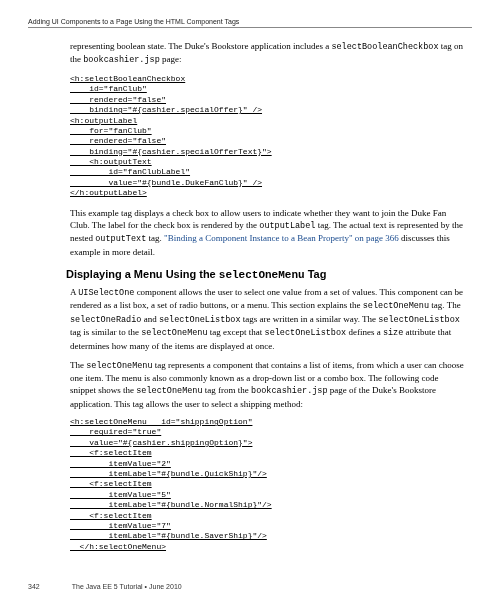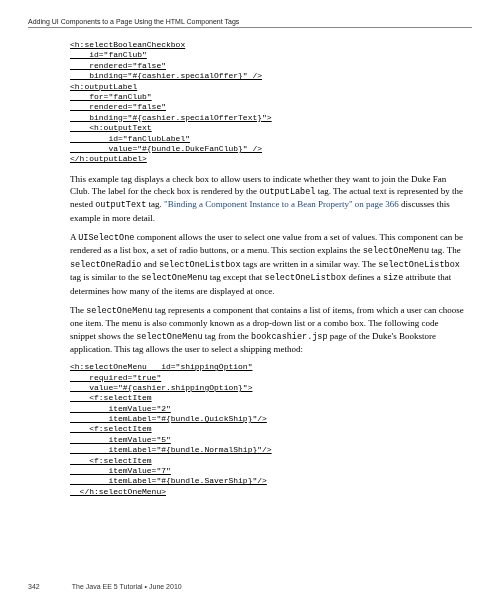--- a/index.html
+++ b/index.html
@@ -71,38 +71,44 @@
 </style>
 </head>
 <body>
 
 <div class="page">
   <div class="header-title">Adding UI Components to a Page Using the HTML Component Tags</div>
   <hr class="header-rule">
 
   <div class="body-col">
 
+    <p>
+      <span>representing boolean state. The Duke's Bookstore application includes a </span><span class="mono">selectBooleanCheckbox</span><span> tag on the </span><span class="mono">bookcashier.jsp</span><span> page:</span>
+    </p>
 
     <div class="codeblock">&lt;h:selectBooleanCheckbox
     id="fanClub"
     rendered="false"
     binding="#{cashier.specialOffer}" /&gt;
 &lt;h:outputLabel
     for="fanClub"
     rendered="false"
     binding="#{cashier.specialOfferText}"&gt;
     &lt;h:outputText
         id="fanClubLabel"
         value="#{bundle.DukeFanClub}" /&gt;
 &lt;/h:outputLabel&gt;</div>
 
     <p>
       <span>This example tag displays a check box to allow users to indicate whether they want to join the Duke Fan Club. The label for the check box is rendered by the </span><span class="mono">outputLabel</span><span> tag. The actual text is represented by the nested </span><span class="mono">outputText</span><span> tag. </span><span class="link">"Binding a Component Instance to a Bean Property" on page 366</span><span> discusses this example in more detail.</span>
     </p>
 
+    <h2>
+      <span>Displaying a Menu Using the </span><span class="mono" style="font-size:11px">selectOneMenu</span><span> Tag</span>
+    </h2>
 
     <p>
       <span>A </span><span class="mono">UISelectOne</span><span> component allows the user to select one value from a set of values. This component can be rendered as a list box, a set of radio buttons, or a menu. This section explains the </span><span class="mono">selectOneMenu</span><span> tag. The </span><span class="mono">selectOneRadio</span><span> and </span><span class="mono">selectOneListbox</span><span> tags are written in a similar way. The </span><span class="mono">selectOneListbox</span><span> tag is similar to the </span><span class="mono">selectOneMenu</span><span> tag except that </span><span class="mono">selectOneListbox</span><span> defines a </span><span class="mono">size</span><span> attribute that determines how many of the items are displayed at once.</span>
     </p>
 
     <p>
       <span>The </span><span class="mono">selectOneMenu</span><span> tag represents a component that contains a list of items, from which a user can choose one item. The menu is also commonly known as a drop-down list or a combo box. The following code snippet shows the </span><span class="mono">selectOneMenu</span><span> tag from the </span><span class="mono">bookcashier.jsp</span><span> page of the Duke's Bookstore application. This tag allows the user to select a shipping method:</span>
     </p>
 
     <div class="codeblock">&lt;h:selectOneMenu   id="shippingOption"

